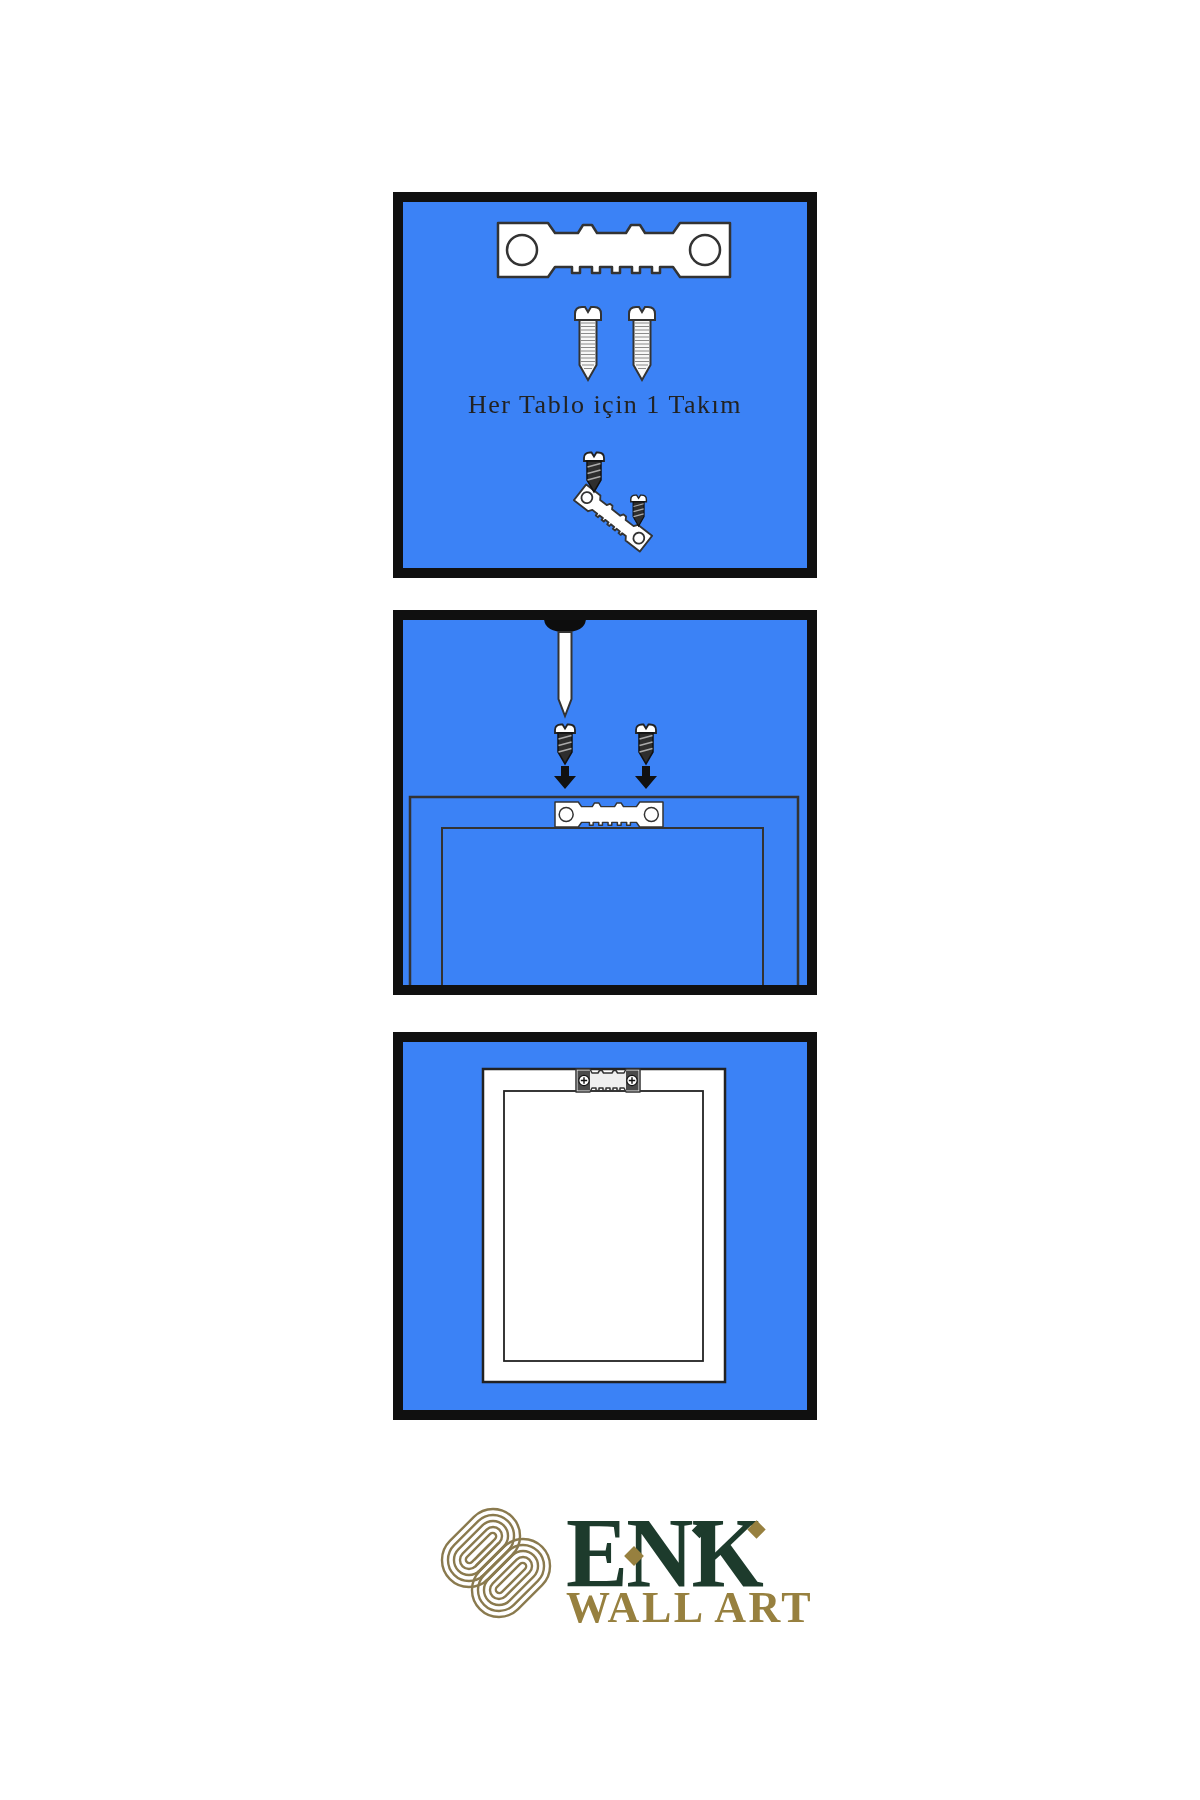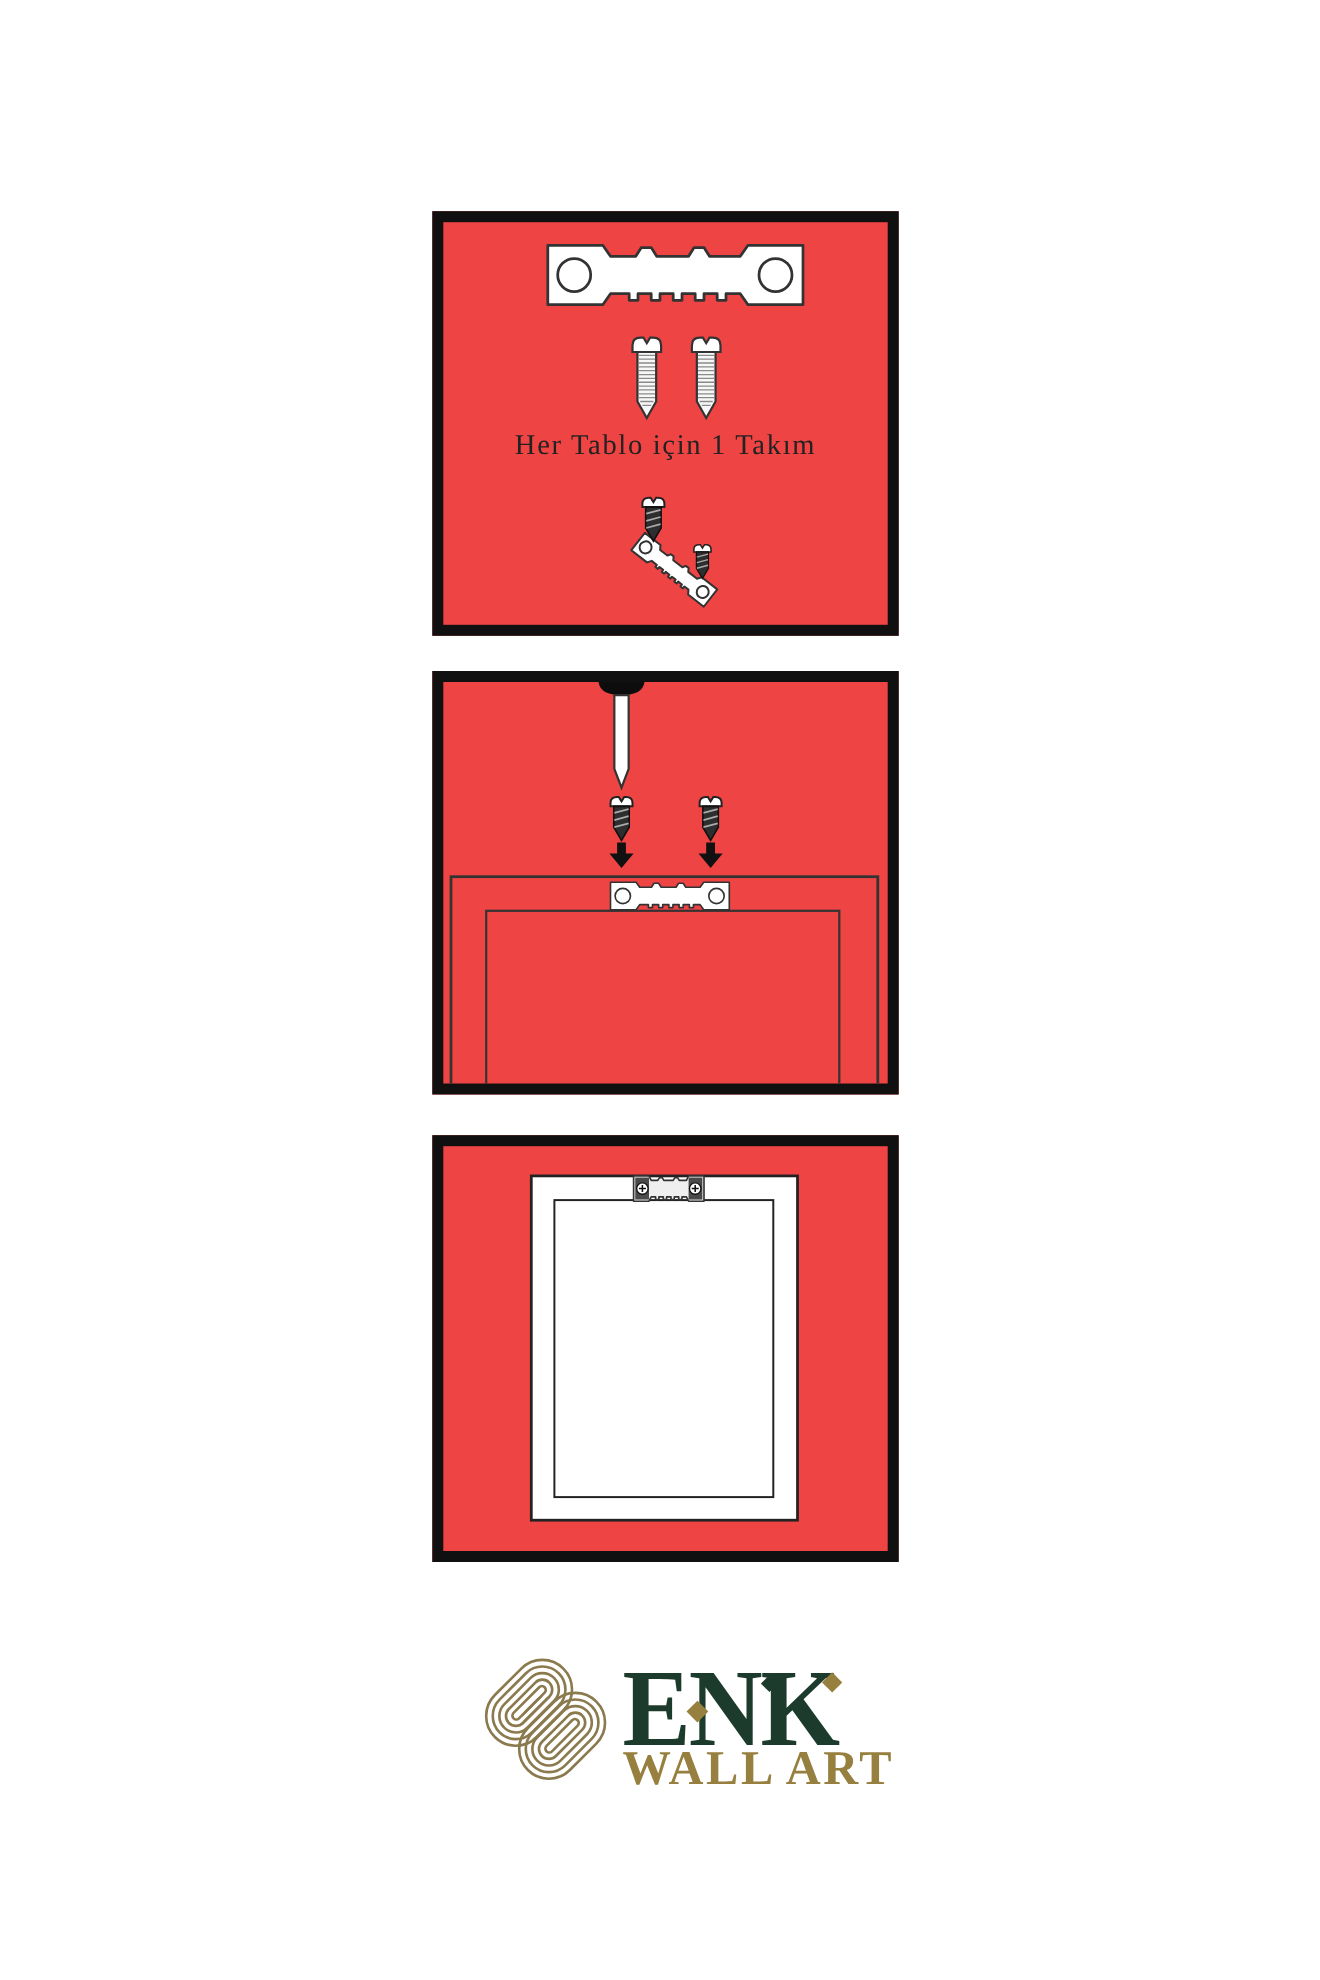--- a/index.html
+++ b/index.html
@@ -1,19 +1,19 @@
 <!DOCTYPE html>
 <html style="--panel-border: #101010; --line: #333333; --ink: #222222; --brand-green: #1d3b2c; --brand-gold: #97803f; --knot-gold: #8a7a4e;"><head>
 <meta charset="utf-8">
 <style>
   html,body{margin:0;padding:0;background:#ffffff;}
   .canvas{position:relative;width:1200px;height:1800px;background:#fff;overflow:hidden;
           font-family:"Liberation Serif",serif;}
   
-  .panel{position:absolute;left:393px;width:404px;background:#ef4444;
+  .panel{position:absolute;left:393px;width:404px;background:#3b82f6;
          border:10px solid var(--panel-border,#101010);box-sizing:content-box;}
   #panel1{top:192px;height:366px;}
   #panel2{top:610px;height:365px;}
   #panel3{top:1032px;height:368px;}
   .panel svg{position:absolute;left:0;top:0;display:block;}
   .caption{position:absolute;top:188px;left:0;right:0;text-align:center;
            font-size:26px;letter-spacing:1.5px;color:var(--ink,#222);white-space:nowrap;}
   
   .knot{position:absolute;left:433px;top:1498px;}
   .brand-name{position:absolute;left:566px;top:1503px;font-size:100px;line-height:100px;

